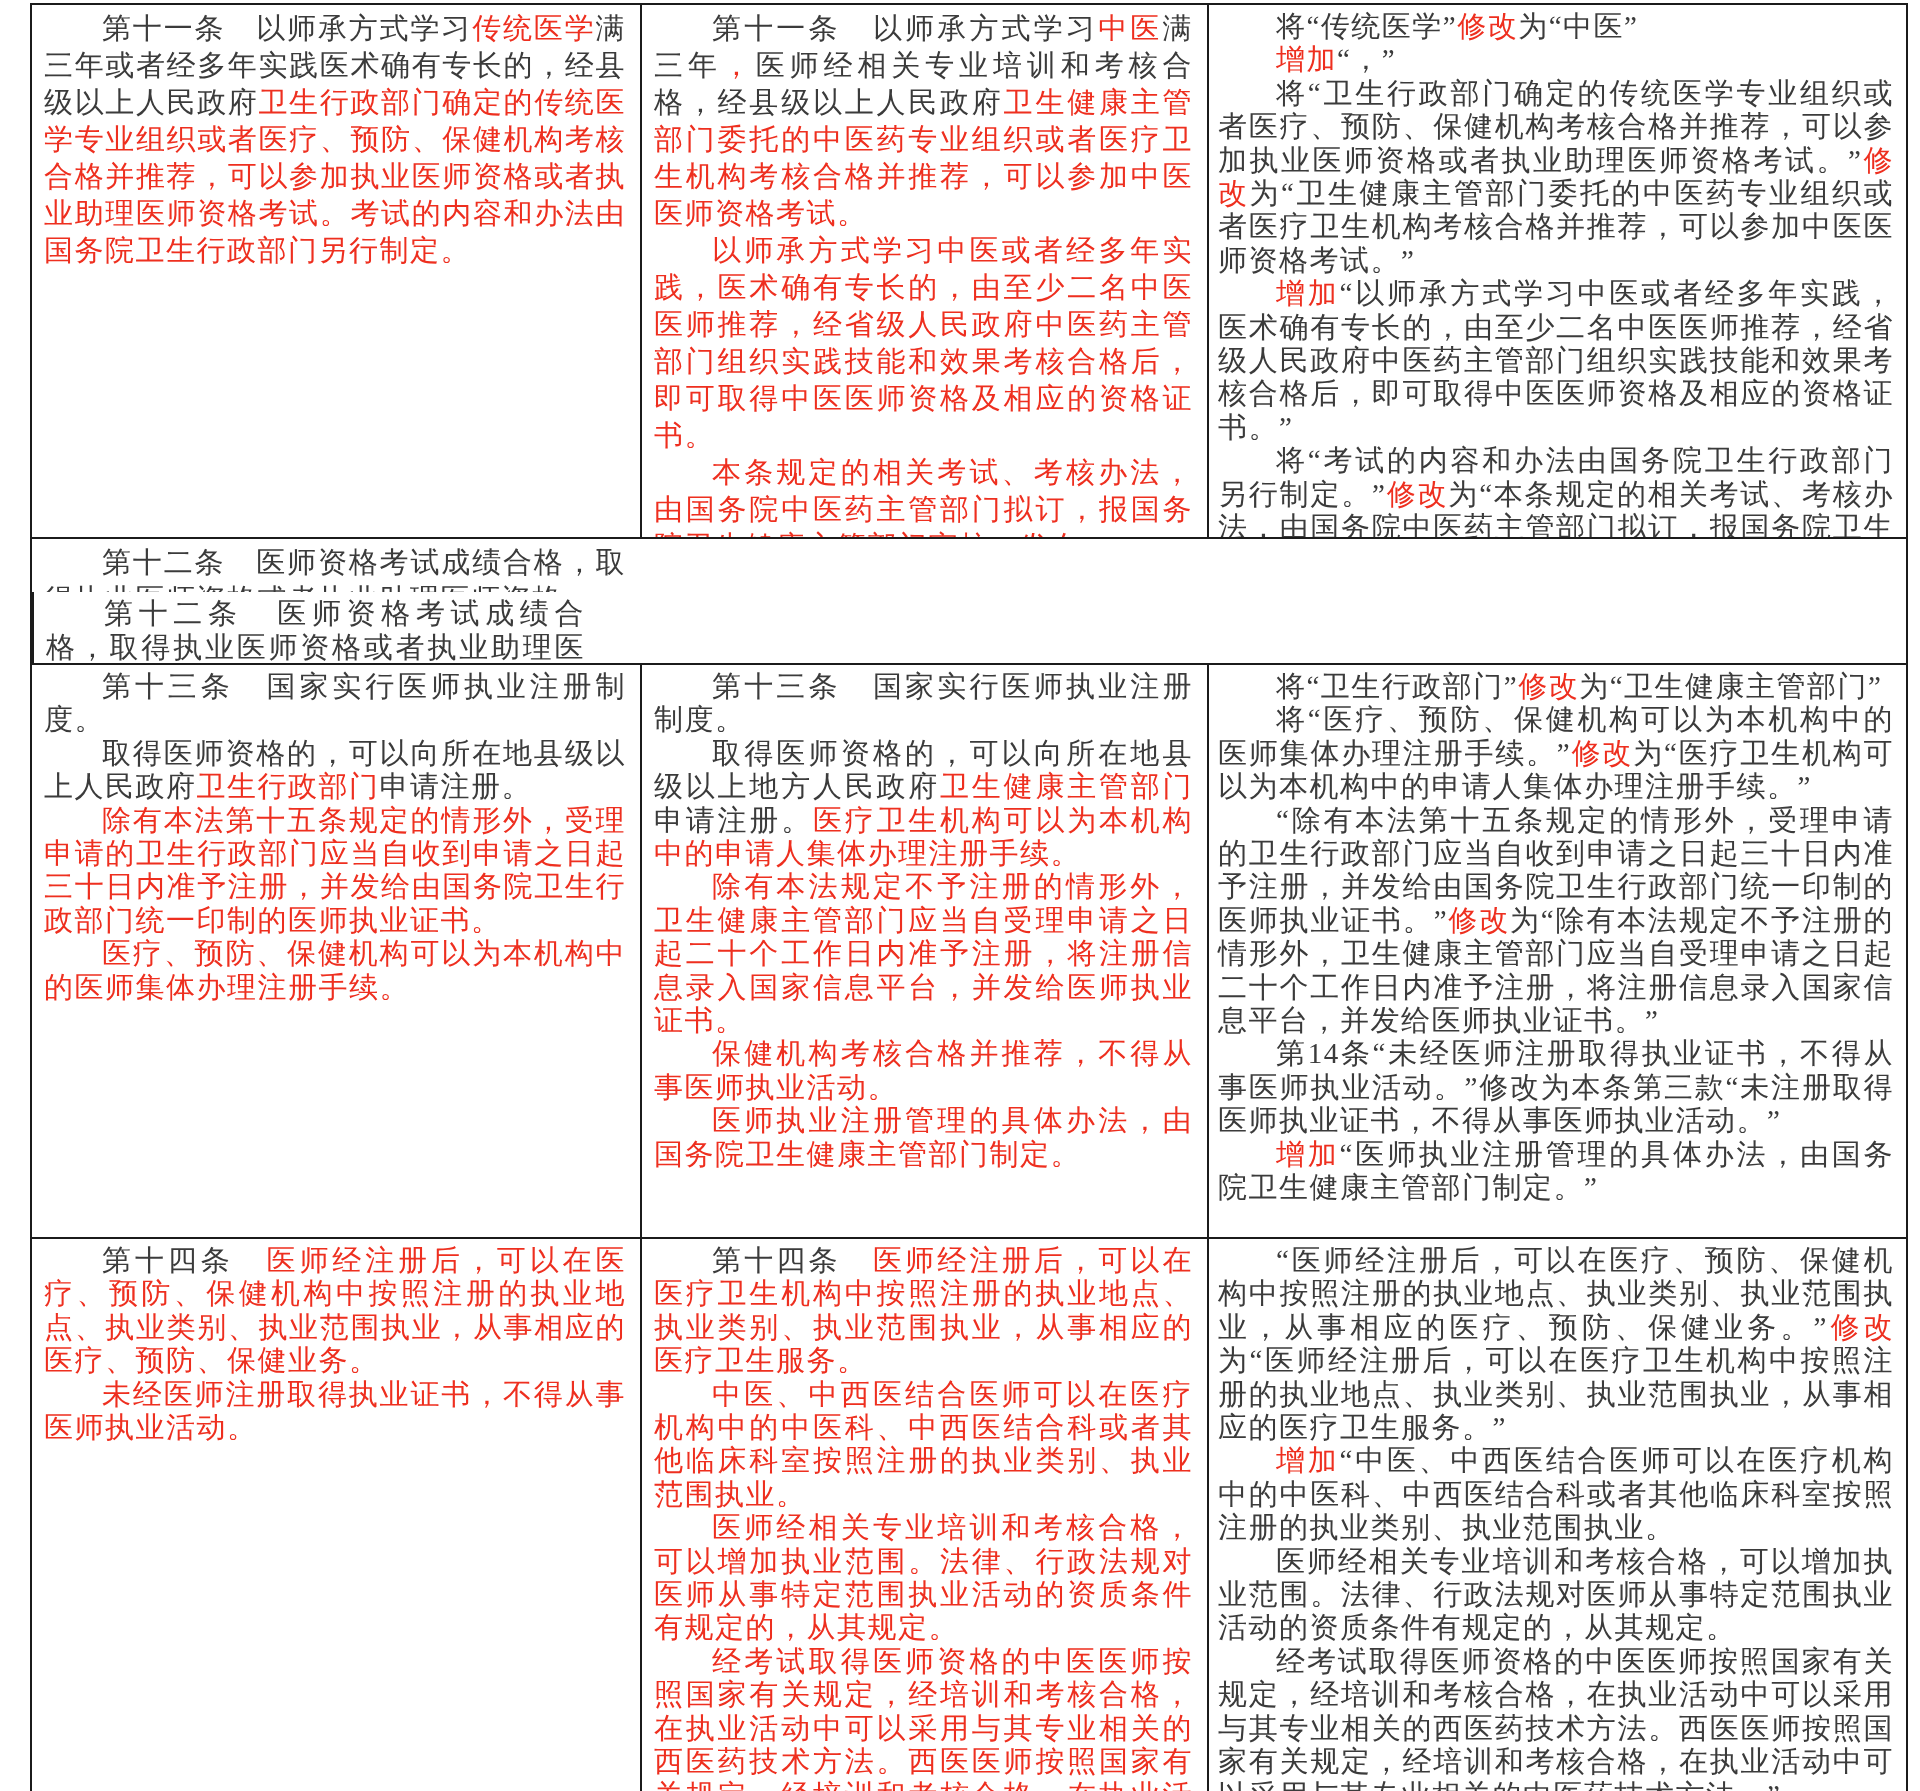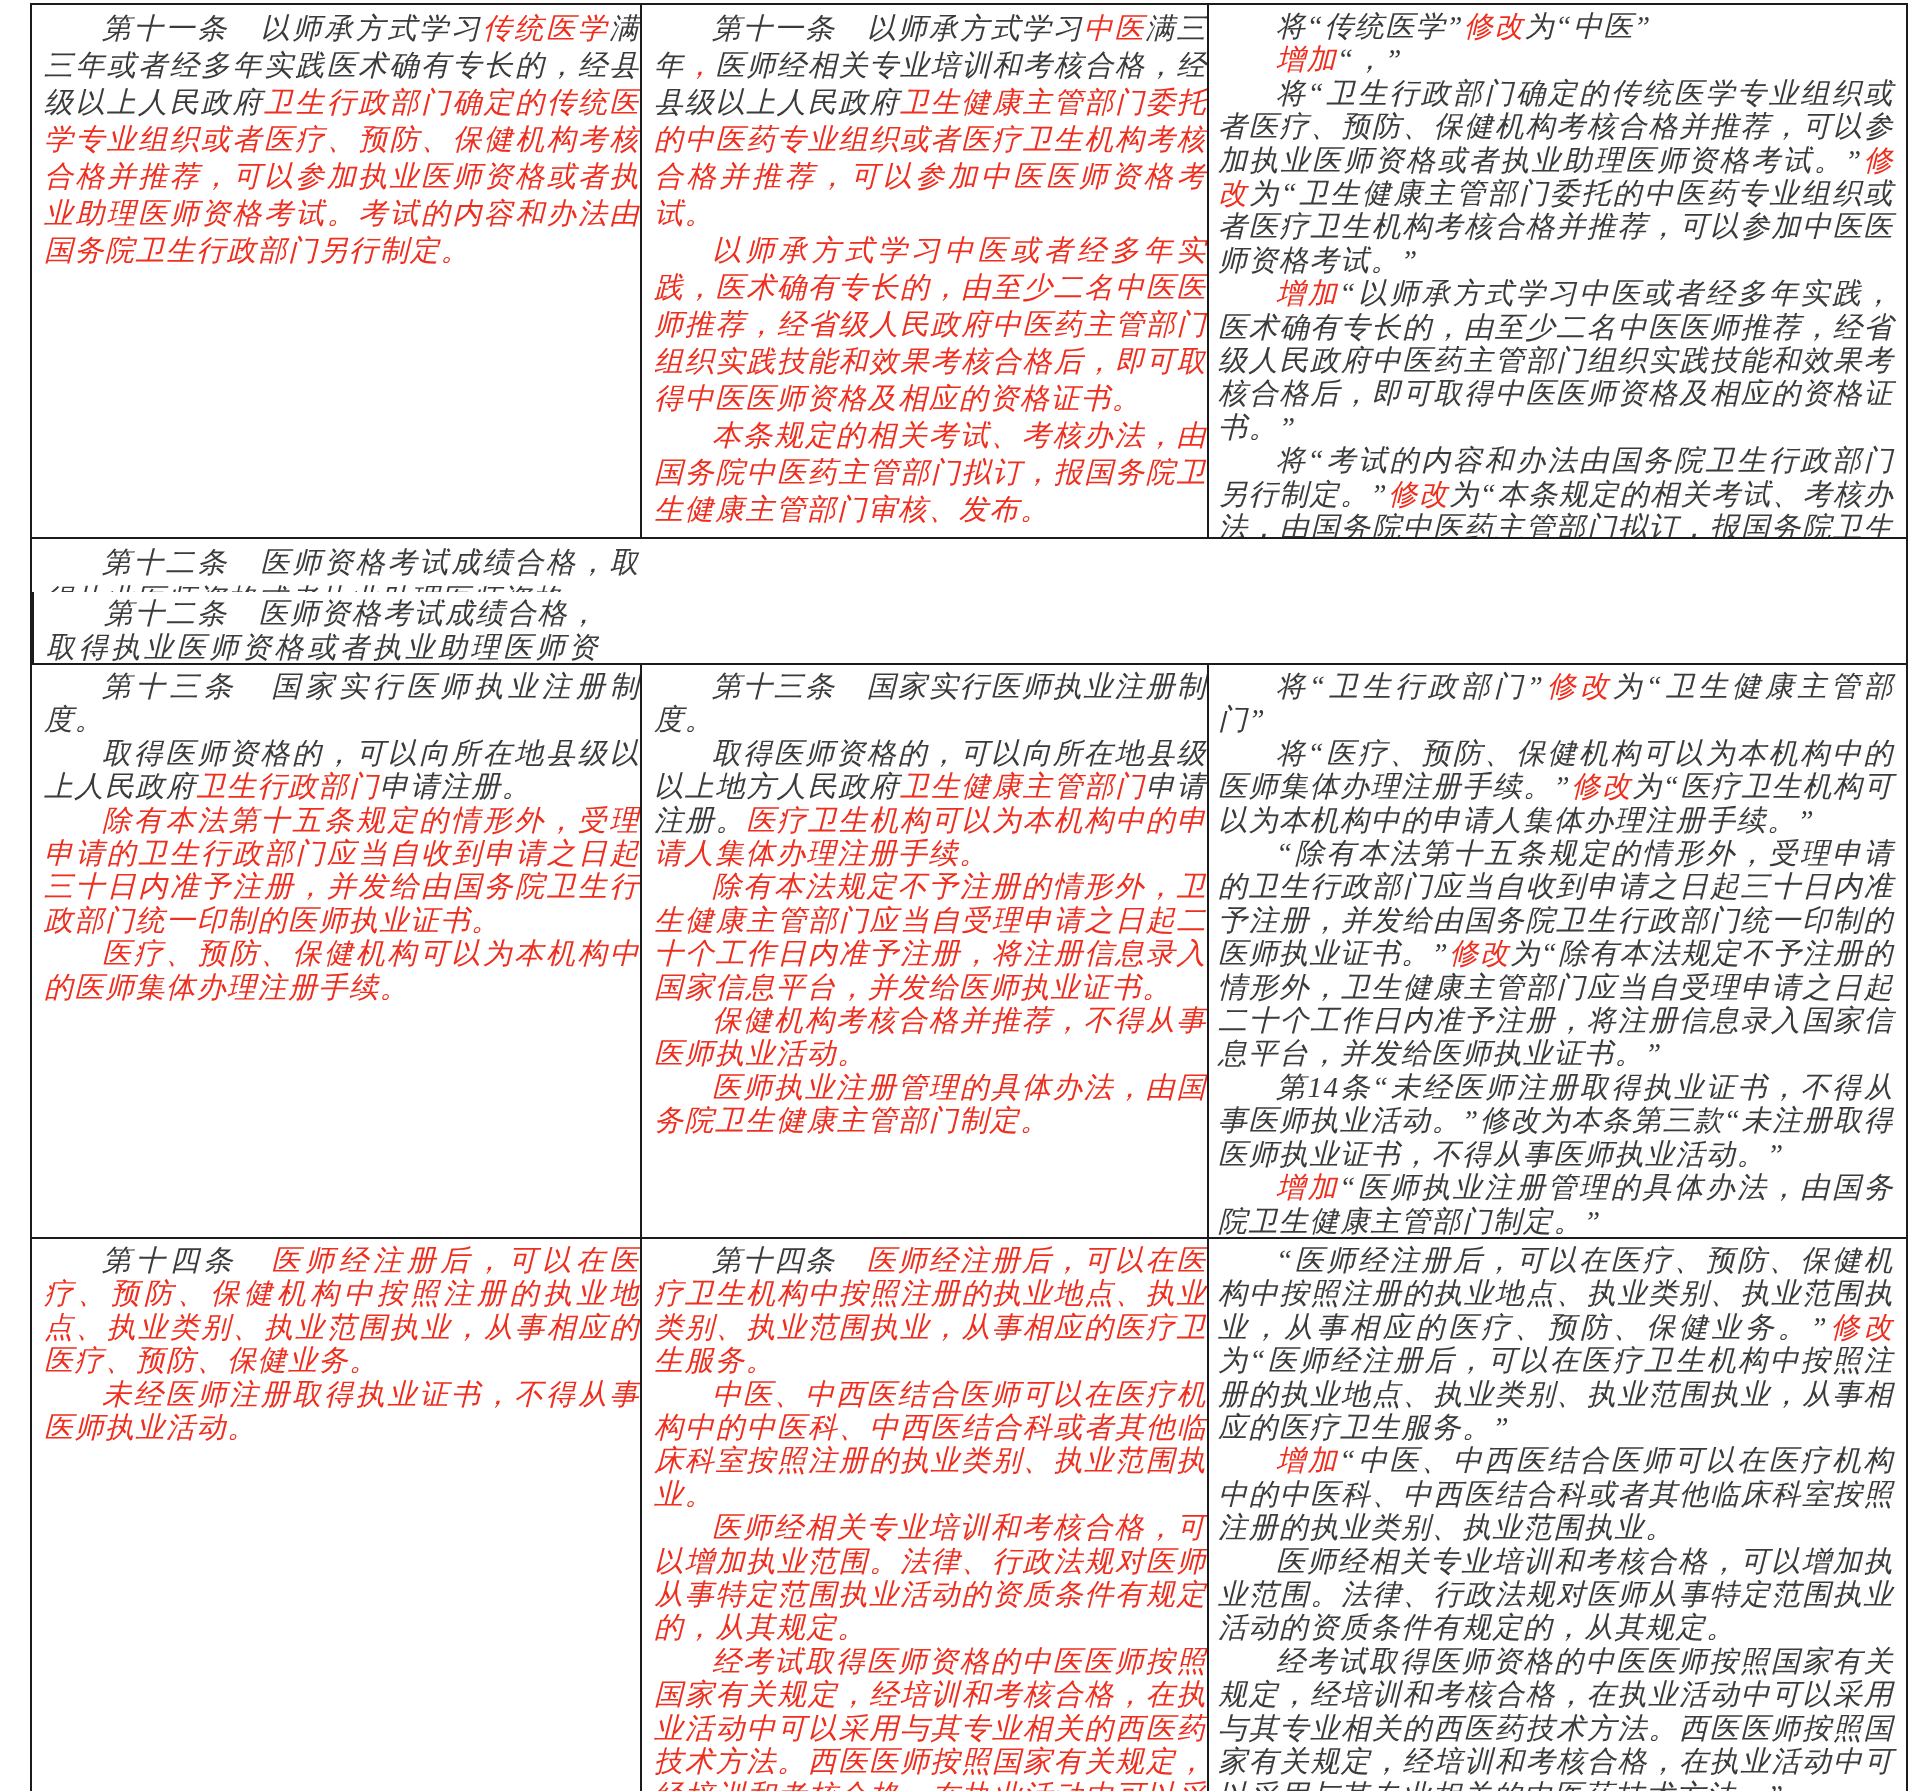--- a/index.html
+++ b/index.html
@@ -15,22 +15,21 @@
   }
   .row{display:flex;box-sizing:border-box;overflow:hidden;}
   .row + .row{border-top:2px solid var(--border,#1b1b1b);}
   .r0{height:532px;}
   .r1{height:126px;flex-direction:column;}
   .r2{height:574px;justify-content:flex-end;}
   .r3{height:701px;}
   .r4{height:50px;}
   .cell{
     box-sizing:border-box;overflow:hidden;
-    padding:5px 0 0 12px;
-    font-style:italic;
+    padding:5px 14px 0 12px;
   }
   .cell.c0{width:608px;}
   .cell.c1{width:567px;border-left:2px solid var(--border,#1b1b1b);}
   .cell.c2{flex:1;border-left:2px solid var(--border,#1b1b1b);padding-left:9px;padding-right:12px;}
   .para{
     margin:0;
     text-indent:2em;
     text-align:justify;
     text-justify:inter-character;
     word-break:break-all;

